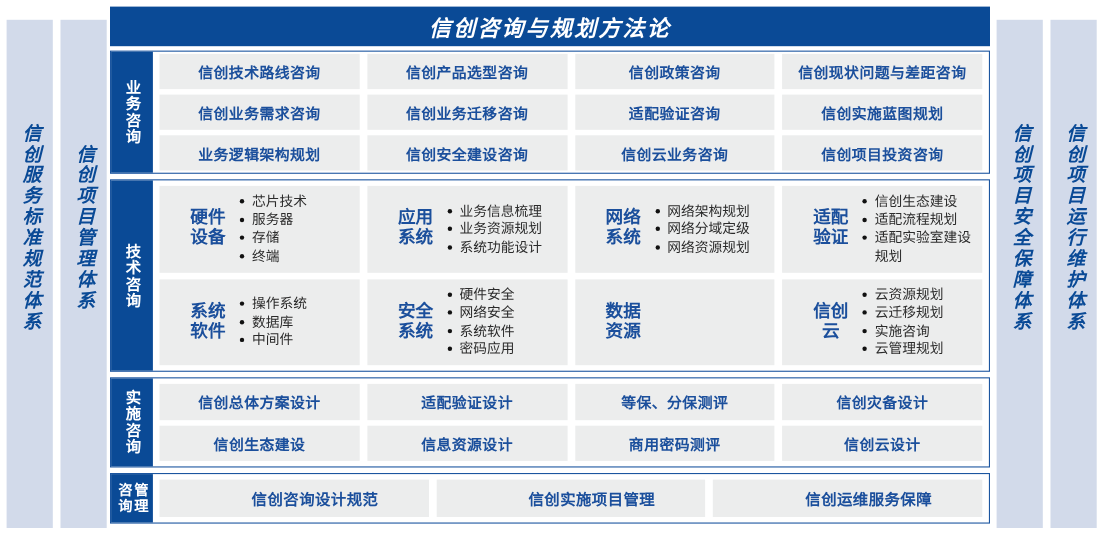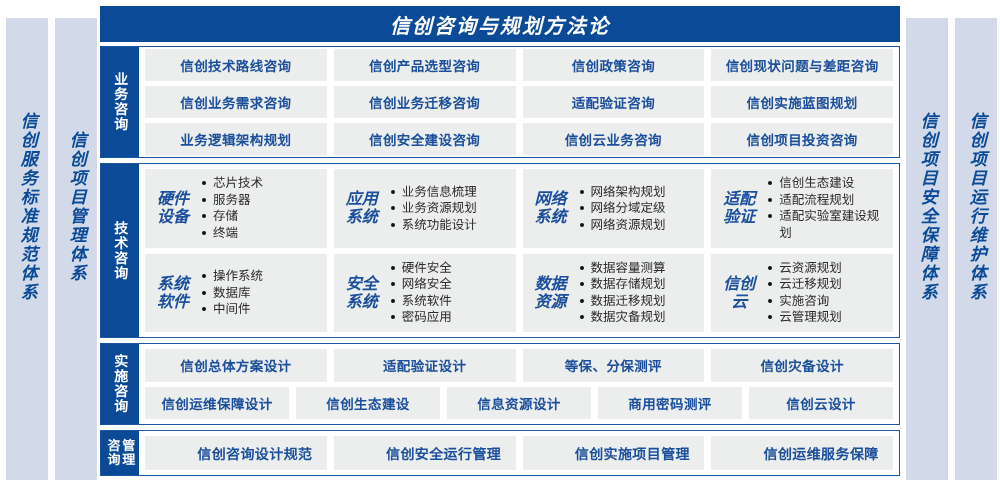--- a/index.html
+++ b/index.html
@@ -166,24 +166,24 @@
     box-sizing: border-box;
     padding: 4px 6px;
     gap: 6px;
   }
   .tech-cell-title {
     flex: 0 0 auto;
     width: 44px;
     color: #1b4f9c;
     font-size: 16px;
     font-weight: bold;
-    font-style: italic;
     line-height: 1.12;
     text-align: center;
     letter-spacing: 0px;
+    margin-left: 16px;
   }
   .tech-cell-list {
     flex: 1 1 auto;
     list-style: none;
     margin: 0;
     padding: 0;
   }
   .tech-cell-list li {
     position: relative;
     padding-left: 12px;
@@ -318,26 +318,20 @@
             <div class="tech-cell-title">安全系统</div>
             <ul class="tech-cell-list">
               <li>硬件安全</li>
               <li>网络安全</li>
               <li>系统软件</li>
               <li>密码应用</li>
             </ul>
           </div>
           <div class="tech-cell">
             <div class="tech-cell-title">数据资源</div>
-            <ul class="tech-cell-list">
-              <li>数据容量测算</li>
-              <li>数据存储规划</li>
-              <li>数据迁移规划</li>
-              <li>数据灾备规划</li>
-            </ul>
           </div>
           <div class="tech-cell">
             <div class="tech-cell-title">信创云</div>
             <ul class="tech-cell-list">
               <li>云资源规划</li>
               <li>云迁移规划</li>
               <li>实施咨询</li>
               <li>云管理规划</li>
             </ul>
           </div>
@@ -351,38 +345,36 @@
         <span class="vtext">实施咨询</span>
       </div>
       <div class="band-body">
         <div class="row">
           <div class="cell">信创总体方案设计</div>
           <div class="cell">适配验证设计</div>
           <div class="cell">等保、分保测评</div>
           <div class="cell">信创灾备设计</div>
         </div>
         <div class="row">
-          <div class="cell">信创运维保障设计</div>
           <div class="cell">信创生态建设</div>
           <div class="cell">信息资源设计</div>
           <div class="cell">商用密码测评</div>
           <div class="cell">信创云设计</div>
         </div>
       </div>
     </div>
 
     <div class="band" id="band-mgmt">
       <div class="band-label dual">
         <span class="vtext">咨询</span>
         <span class="vtext">管理</span>
       </div>
       <div class="band-body">
         <div class="row">
           <div class="cell">信创咨询设计规范</div>
-          <div class="cell">信创安全运行管理</div>
           <div class="cell">信创实施项目管理</div>
           <div class="cell">信创运维服务保障</div>
         </div>
       </div>
     </div>
 
   </div>
 </div>
 
 </body></html>

